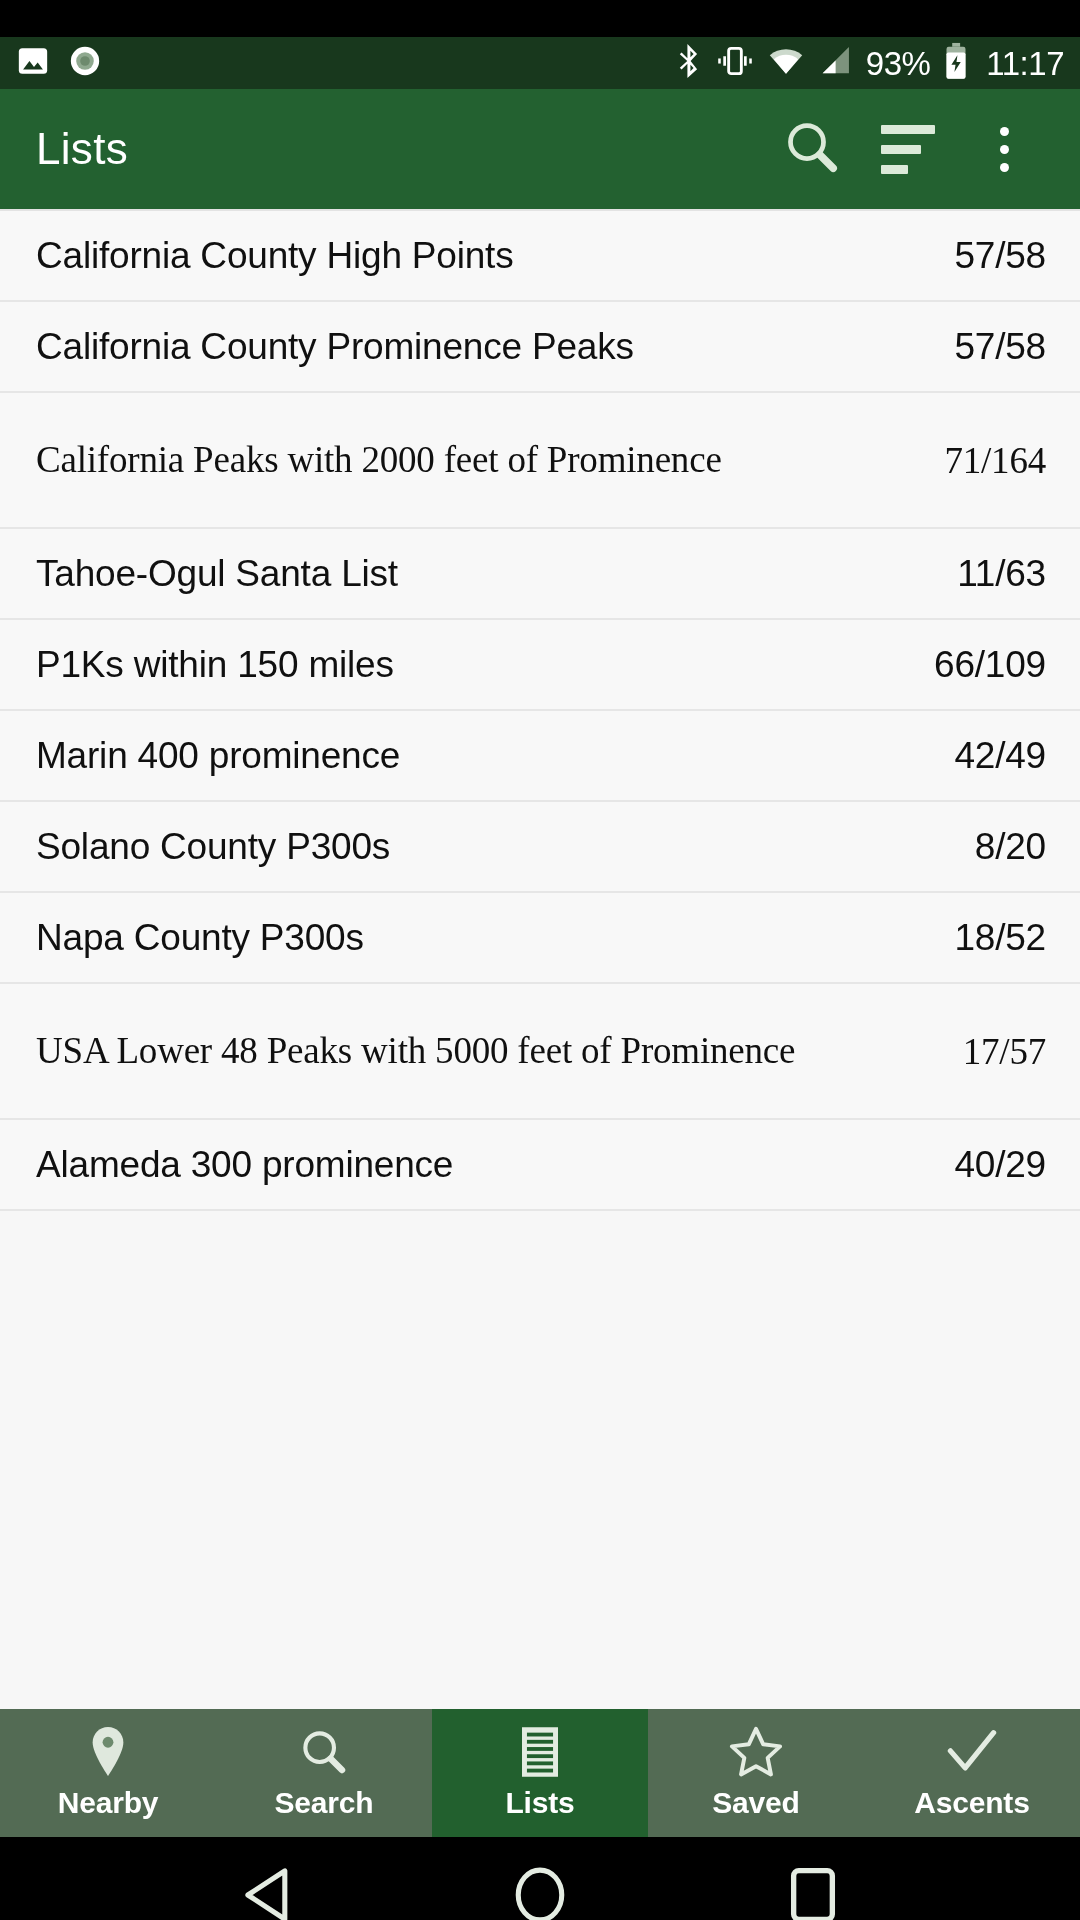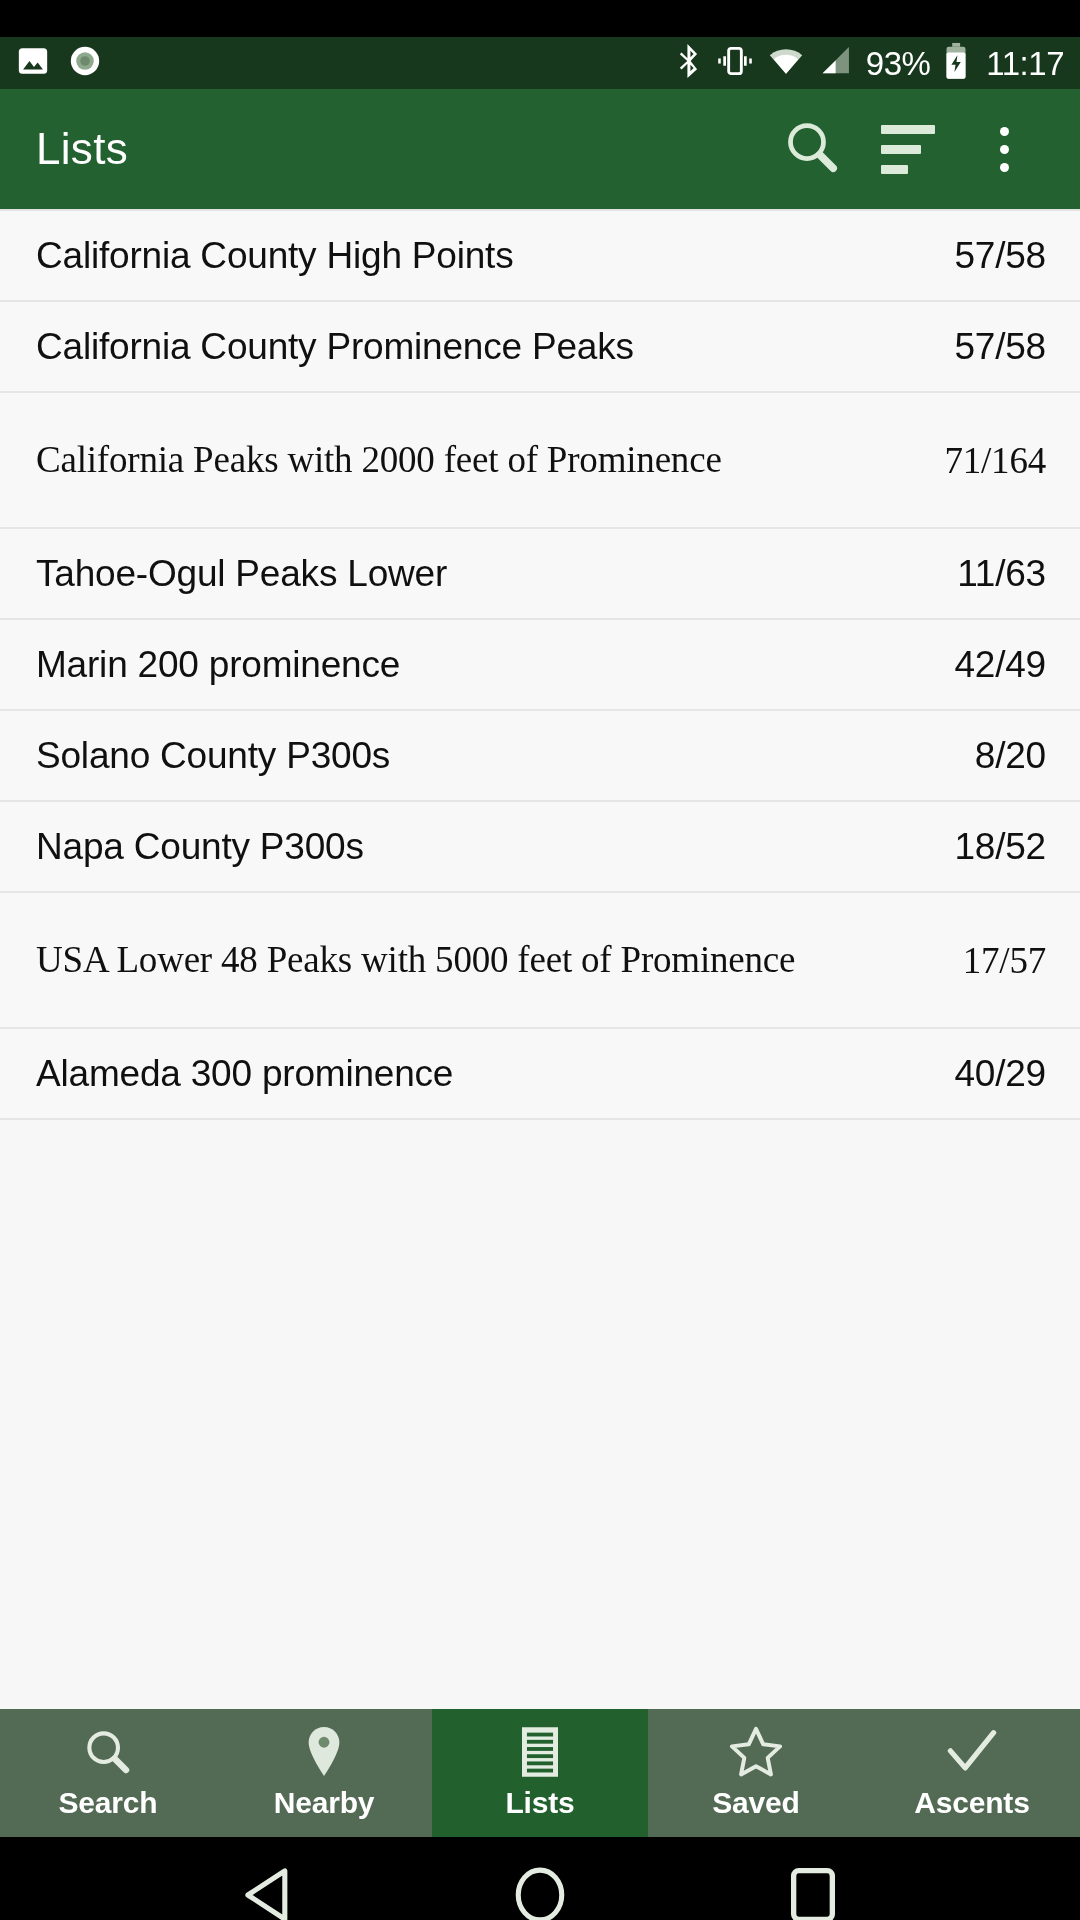--- a/index.html
+++ b/index.html
@@ -233,25 +233,29 @@
     </div>
     <div class="list-row">
       <span class="row-name">California County Prominence Peaks</span>
       <span class="row-count">57/58</span>
     </div>
     <div class="list-row two-line">
       <span class="row-name">California Peaks with 2000 feet of Prominence</span>
       <span class="row-count">71/164</span>
     </div>
     <div class="list-row">
-      <span class="row-name">Tahoe-Ogul Peaks Lower</span>
+      <span class="row-name">Tahoe-Ogul Santa List</span>
       <span class="row-count">11/63</span>
     </div>
     <div class="list-row">
-      <span class="row-name">Marin 200 prominence</span>
+      <span class="row-name">P1Ks within 150 miles</span>
+      <span class="row-count">66/109</span>
+    </div>
+    <div class="list-row">
+      <span class="row-name">Marin 400 prominence</span>
       <span class="row-count">42/49</span>
     </div>
     <div class="list-row">
       <span class="row-name">Solano County P300s</span>
       <span class="row-count">8/20</span>
     </div>
     <div class="list-row">
       <span class="row-name">Napa County P300s</span>
       <span class="row-count">18/52</span>
     </div>
@@ -261,35 +265,35 @@
     </div>
     <div class="list-row">
       <span class="row-name">Alameda 300 prominence</span>
       <span class="row-count">40/29</span>
     </div>
   </div>
 
   <div id="bottom-nav">
     <div class="nav-tab">
       <span class="nav-ico">
+        <svg width="46" height="54" viewBox="0 0 20 26">
+            <path d="M10 1C5.9 1 2.6 4.3 2.6 8.4c0 5.5 7.4 16.1 7.4 16.1s7.4-10.6 7.4-16.1C17.4 4.3 14.1 1 10 1z" fill="#dfe8dd"></path>
+            <circle cx="10" cy="8.3" r="2.6" fill="#6d8a6d"></circle>
+          </svg>
+      </span>
+      <span class="nav-label">Nearby</span>
+    </div>
+    <div class="nav-tab">
+      <span class="nav-ico">
         <svg width="52" height="52" viewBox="0 0 24 24">
             <circle cx="10" cy="10" r="6.6" fill="none" stroke="#e4ece2" stroke-width="1.9"></circle>
             <path d="M15.1 15.1l5.2 5.2" stroke="#e4ece2" stroke-width="3" stroke-linecap="round"></path>
           </svg>
       </span>
       <span class="nav-label">Search</span>
-    </div>
-    <div class="nav-tab">
-      <span class="nav-ico">
-        <svg width="46" height="54" viewBox="0 0 20 26">
-            <path d="M10 1C5.9 1 2.6 4.3 2.6 8.4c0 5.5 7.4 16.1 7.4 16.1s7.4-10.6 7.4-16.1C17.4 4.3 14.1 1 10 1z" fill="#dfe8dd"></path>
-            <circle cx="10" cy="8.3" r="2.6" fill="#6d8a6d"></circle>
-          </svg>
-      </span>
-      <span class="nav-label">Nearby</span>
     </div>
     <div class="nav-tab active">
       <span class="nav-ico">
         <svg width="42" height="54" viewBox="0 0 18 24">
             <rect x="1" y="1" width="16" height="22" fill="#e3ece1"></rect>
             <g fill="#22602e">
               <rect x="3.2" y="3.4" width="11.6" height="1.7"></rect>
               <rect x="3.2" y="6.6" width="11.6" height="1.7"></rect>
               <rect x="3.2" y="9.8" width="11.6" height="1.7"></rect>
               <rect x="3.2" y="13" width="11.6" height="1.7"></rect>

